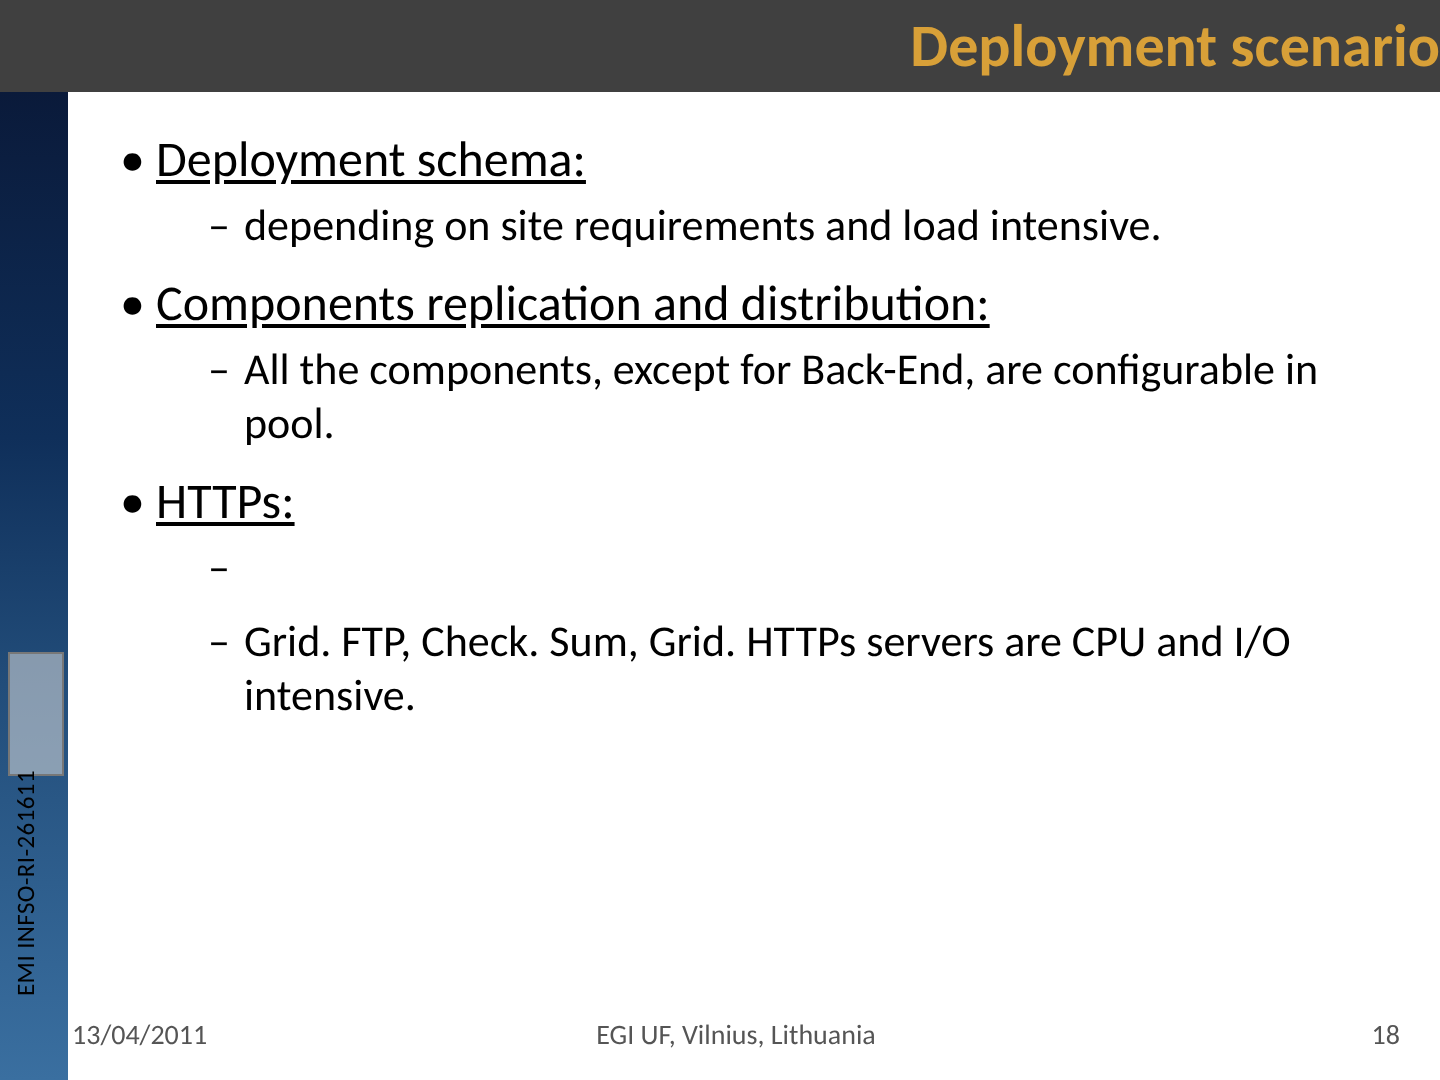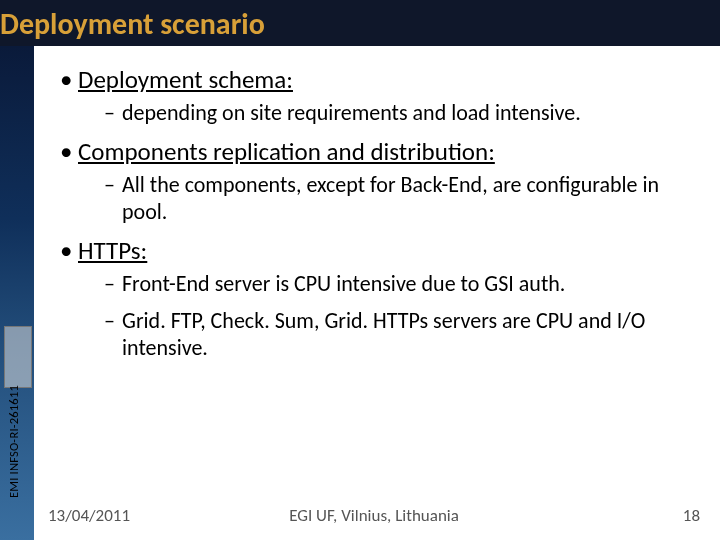--- a/index.html
+++ b/index.html
@@ -1,30 +1,30 @@
 <!DOCTYPE html>
 <html><head>
 <meta charset="utf-8">
 <style>
   * { margin: 0; padding: 0; box-sizing: border-box; }
   html, body { width: 720px; height: 540px; font-family: Calibri, Arial, sans-serif; background: #fff; overflow: hidden; }
   .slide { position: relative; width: 720px; height: 540px; }
-  .title-bar { position: absolute; top: 0; left: 0; right: 0; height: 46px; background: #0f172a; display: flex; align-items: center; justify-content: flex-start; }
+  .title-bar { position: absolute; top: 0; left: 0; right: 0; height: 46px; background: #404040; display: flex; align-items: center; justify-content: flex-end; }
   .title-bar h1 { color: #d8a038; font-size: 30px; font-weight: bold; }
   .side-strip { position: absolute; left: 0; top: 46px; bottom: 0; width: 34px; background: linear-gradient(to bottom, #0a1a3a, #0f2f5a 35%, #224d7a 60%, #3a6fa0); }
   .side-strip::after { content: ""; position: absolute; left: 4px; top: 280px; width: 26px; height: 60px; background: rgba(220,220,220,0.55); border: 1px solid #777; }
   .vtext { position: absolute; left: 6px; top: 498px; transform: rotate(-90deg); transform-origin: left top; font-size: 12.5px; color: #000; white-space: nowrap; letter-spacing: 0.2px; }
   .content { position: absolute; left: 48px; right: 20px; top: 58px; color: #000; }
   .lvl1 { font-size: 25px; margin: 6px 0 4px 12px; text-decoration: underline; }
   .lvl1 .b { display:inline-block; width: 18px; }
   .lvl2 { font-size: 22px; margin: 0 0 10px 56px; }
   .lvl2-inner { display:flex; }
   .lvl2 .dash { display:inline-block; width: 18px; flex-shrink:0; }
   .lvl2 .txt { display:inline-block; }
-  .footer { position: absolute; left: 48px; right: 20px; bottom: 14px; display: flex; justify-content: space-between; font-size: 17px; color: #555; }
+  .footer { position: absolute; left: 36px; right: 20px; bottom: 14px; display: flex; justify-content: space-between; font-size: 14px; color: #555; }
   .footer .center { position:absolute; left:0; right:0; text-align:center; }
   .footer .page { color: #555; text-align: center; }
 </style>
 </head>
 <body>
 
 <div class="slide">
 
   <div class="title-bar">
     <h1>Deployment scenario</h1>
@@ -54,21 +54,20 @@
           <span class="txt">All the components, except for Back-End, are configurable in pool.</span>
         </div>
     </div>
 
     <div class="lvl1">
       <span class="b">•</span><span>HTTPs:</span>
     </div>
     <div class="lvl2">
       <div class="lvl2-inner">
           <span class="dash">–</span>
-          <span class="txt">Front-End server is CPU intensive due to GSI auth.</span>
         </div>
     </div>
     <div class="lvl2">
       <div class="lvl2-inner">
           <span class="dash">–</span>
           <span class="txt">Grid. FTP, Check. Sum, Grid. HTTPs servers are CPU and I/O intensive.</span>
         </div>
     </div>
 
   </div>

